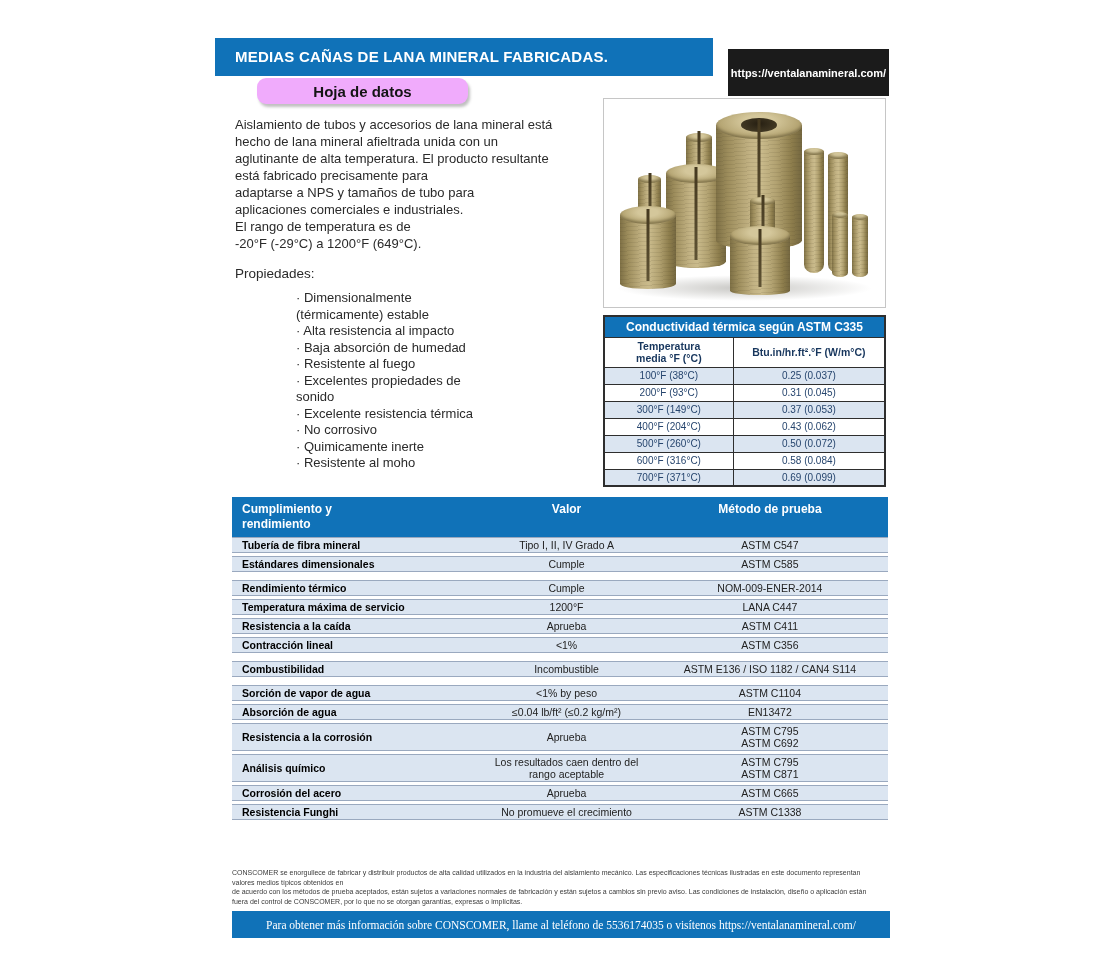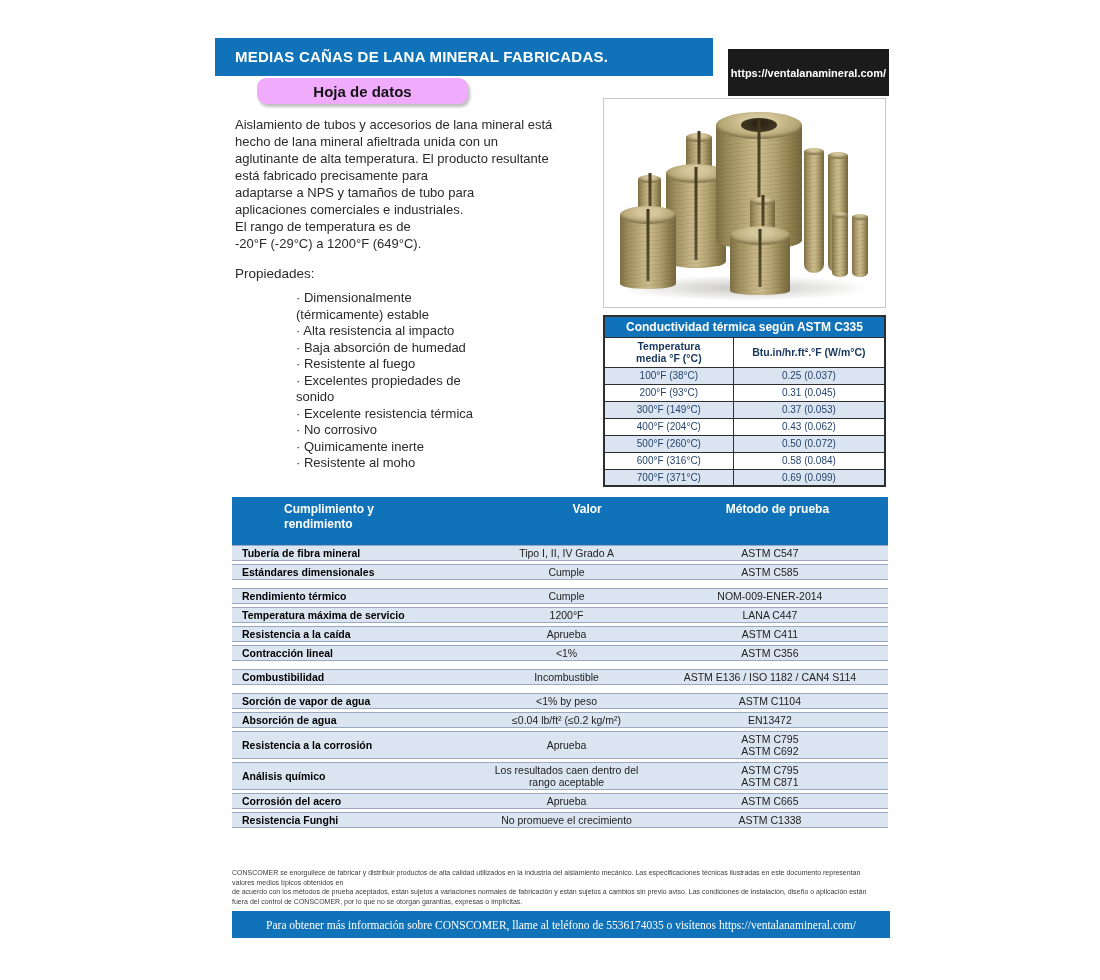--- a/index.html
+++ b/index.html
@@ -90,21 +90,21 @@
     height:30px; white-space:pre-line; background:#fff; padding:2px;
   }
   .ctab tr.data td { font-size:10px; color:#26456e; height:17px; background:#fff; }
   .ctab tr.data.alt td { background:#dbe5f1; }
   .ctab col.c1 { width:46%; } .ctab col.c2 { width:54%; }
 
   
   .mtab { left:232px; top:497px; width:656px; }
   .mhead {
     background:#1072b8; color:#fff; font-weight:bold; font-size:12px;
-    display:flex; height:48px; line-height:15px;padding-left:42px;
+    display:flex; height:40px; line-height:15px;
   }
   .mhead .c1 { width:38%; padding:5px 0 0 10px; white-space:pre-line; }
   .mhead .c2 { width:26%; padding-top:5px; text-align:center; }
   .mhead .c3 { width:36%; padding-top:5px; text-align:center; }
   .mbody { margin-top:0; }
   .mgroup { margin-bottom:8px; }
   .mrow {
     display:flex; align-items:center; background:#dbe5f1;
     border-top:1px solid #9aa9bf; border-bottom:1px solid #9aa9bf;
     margin-bottom:3px; min-height:15px; padding:1px 0;

